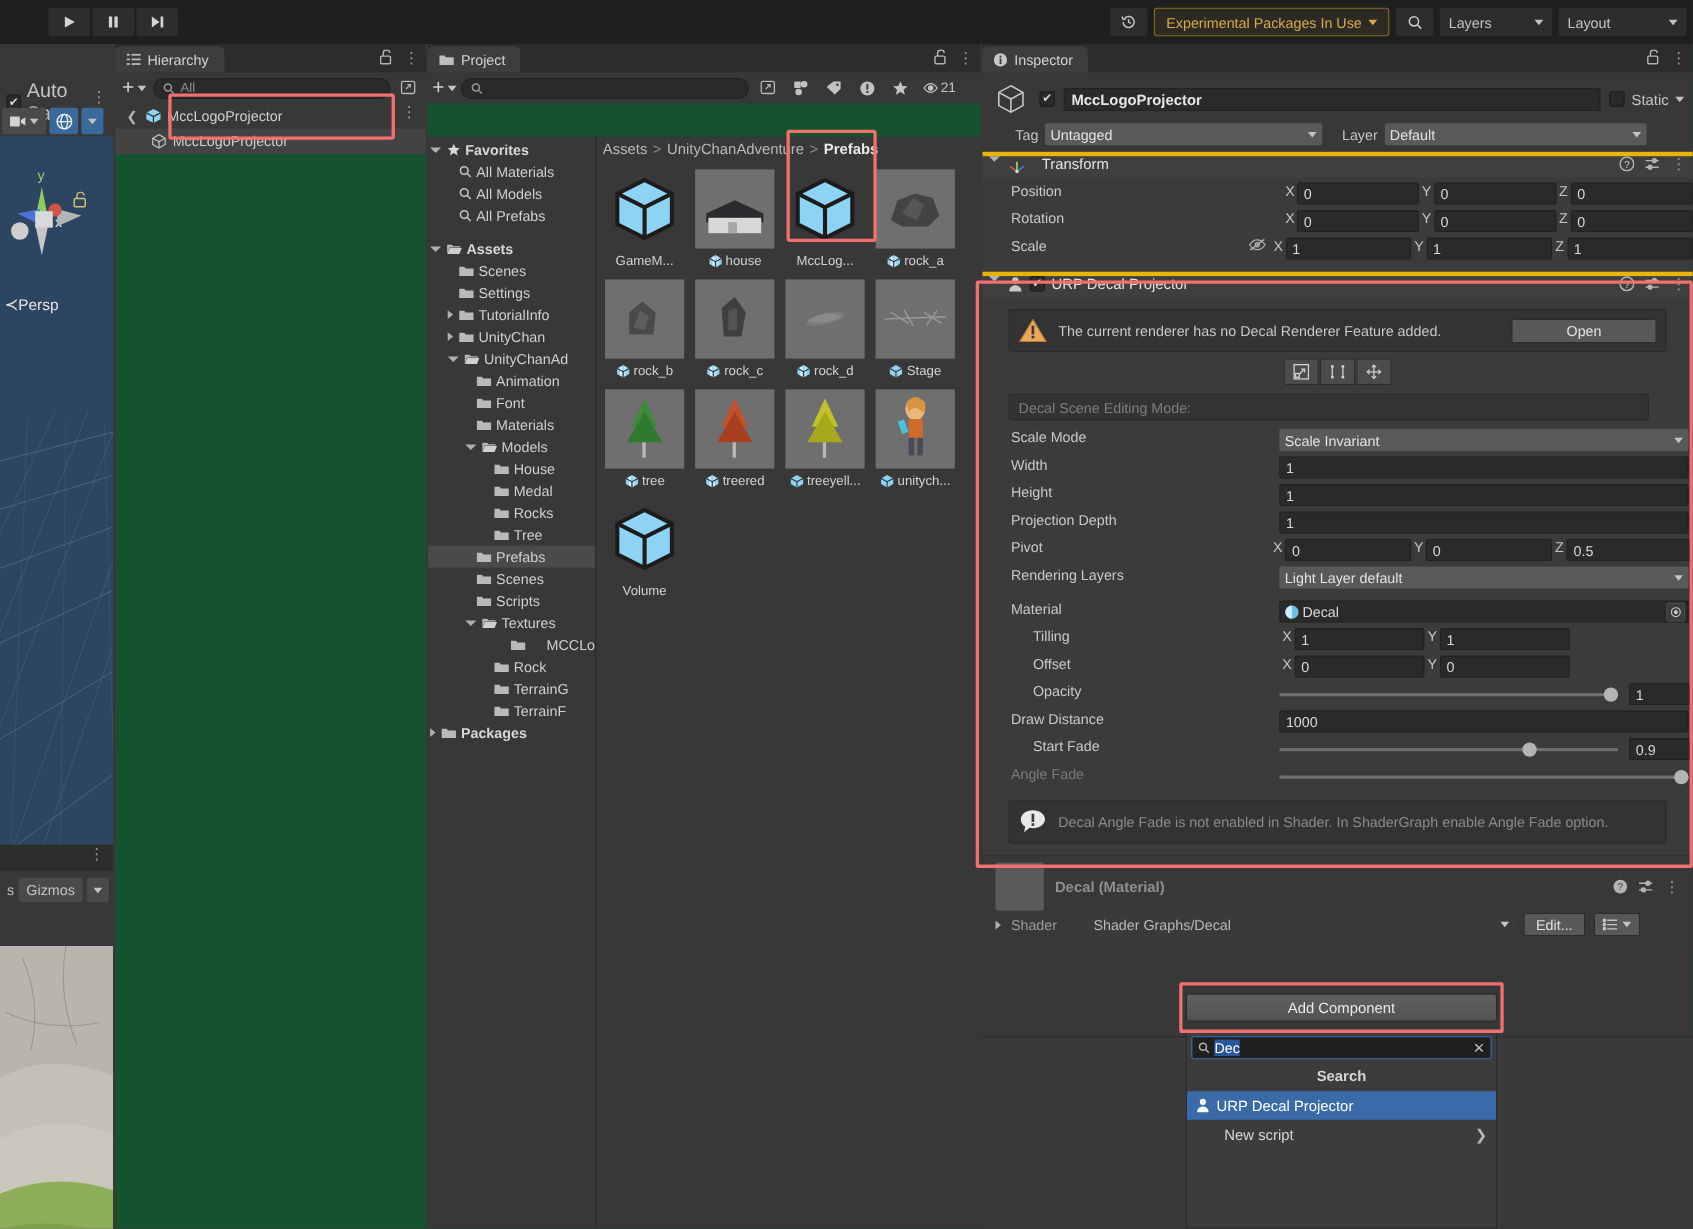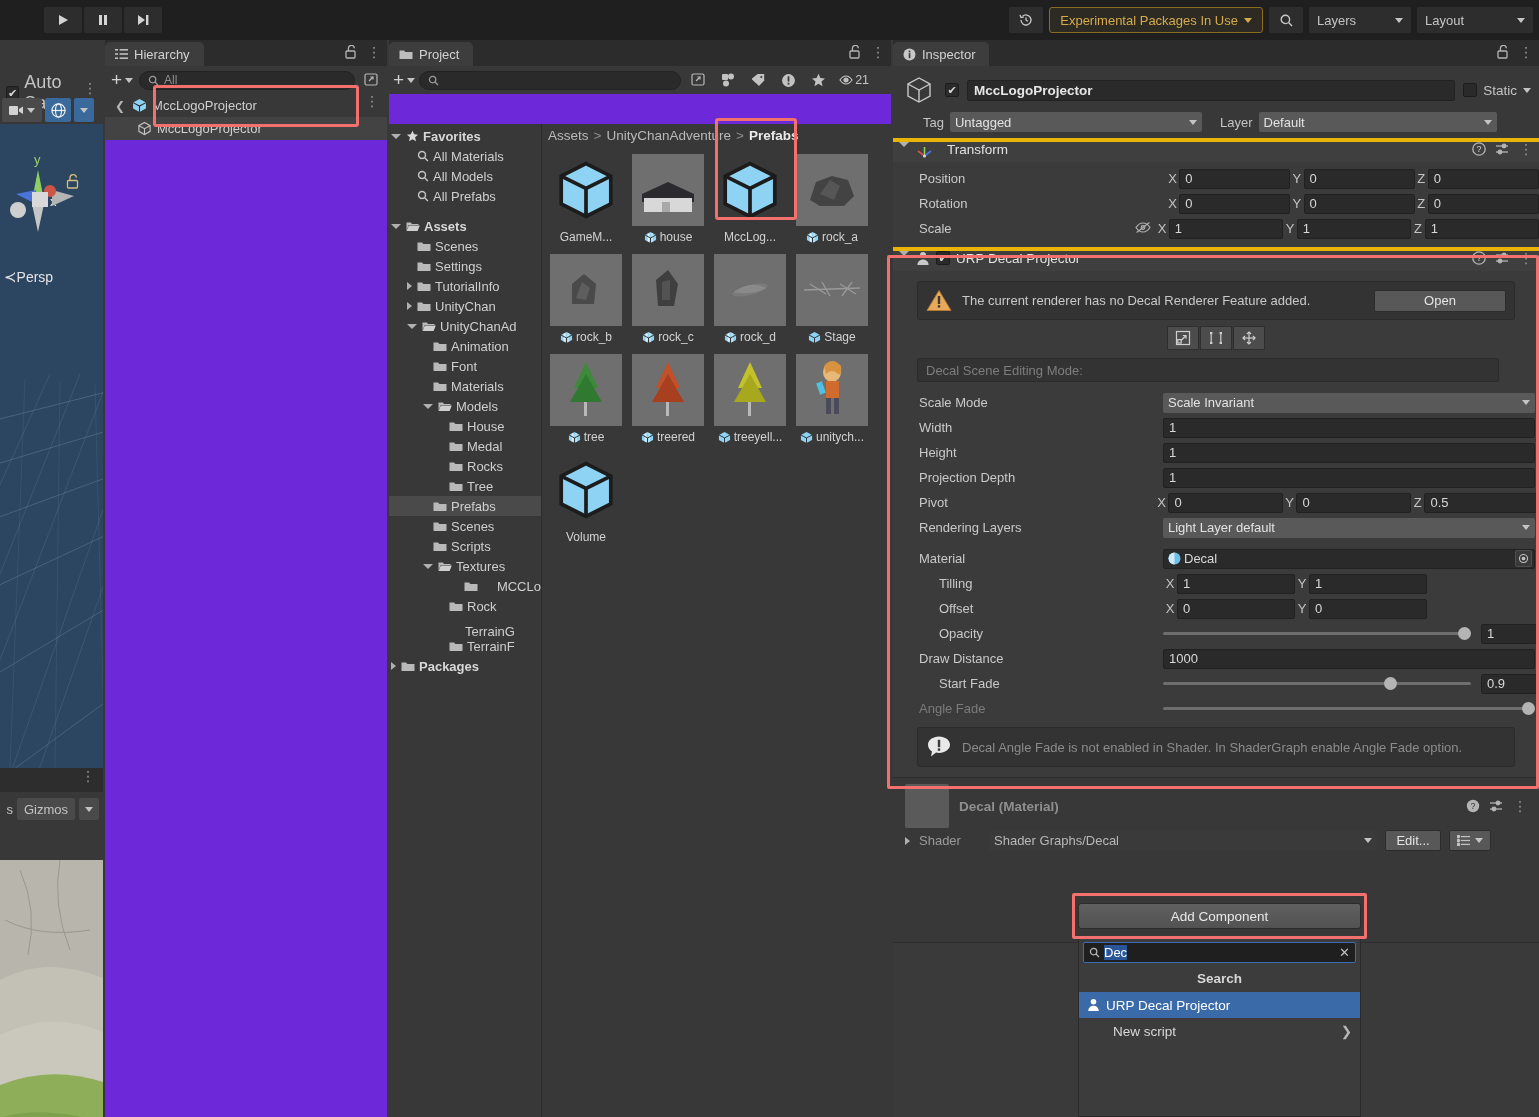--- a/index.html
+++ b/index.html
@@ -35,21 +35,21 @@
     font-size: 13px; white-space: nowrap;
   }
   .tb-dropdown {
     height: 26px; min-width: 100px; background: #2d2d2d; border-radius: 2px;
     display: flex; align-items: center; justify-content: space-between;
     padding: 0 8px; font-size: 13px; color: #c4c4c4;
   }
   .caret-dn { width: 0; height: 0; border-left: 4px solid transparent; border-right: 4px solid transparent; border-top: 5px solid #c4c4c4; }
 
   
-  .panel { position: absolute; background: #6d28d9; }
+  .panel { position: absolute; background: #14532d; }
   .tabrow { position: relative; height: 26px; background: #2c2c2c; }
   .tab {
     position: absolute; left: 0; top: 2px; height: 24px; padding: 0 14px 0 10px;
     background: #3d3d3d; border-radius: 5px 5px 0 0;
     display: flex; align-items: center; gap: 6px; font-size: 13px; color: #d2d2d2;
   }
   .tab-right-icons { position: absolute; right: 6px; top: 5px; display: flex; gap: 10px; align-items: center; }
   .kebab { letter-spacing: 0; line-height: 8px; font-size: 14px; color: #9a9a9a; }
 
   
@@ -122,21 +122,21 @@
   .dd-field {
     height: 20px; background: #595959; border-radius: 2px; display: flex; align-items: center;
     justify-content: space-between; padding: 0 5px; font-size: 13px; color: #e2e2e2;
   }
   .comp-hdr {
     height: 24px; background: #3f3f3f; display: flex; align-items: flex-start; gap: 6px; padding: 0 6px;
     border-top: 4px solid #eab308; font-size: 13.5px; color: #e2e2e2; font-weight: normal;
   }
   .comp-hdr .right { margin-left: auto; display: flex; align-items: center; gap: 9px; }
   .comp-body { background: #3b3b3b; padding: 4px 0 6px 0; }
-  .row { display: flex; align-items: center; height: 25px; padding-left: 26px; }
+  .row { display: flex; align-items: flex-start; height: 25px; padding-left: 26px; }
   .row .lbl { width: 244px; font-size: 13px; color: #c9c9c9; }
   .row .lbl.indent { padding-left: 20px; }
   .row .lbl.dim { color: #7b7b7b; }
   .fld {
     height: 20px; background: #2a2a2a; border: 1px solid #212121; border-radius: 2px;
     display: flex; align-items: center; padding: 0 5px; font-size: 13px; color: #d8d8d8;
   }
   .axis { font-size: 13px; color: #c4c4c4; width: 14px; text-align: center; }
   .helpbox {
     margin: 6px 24px 4px 24px; background: #333333; border: 1px solid #2b2b2b; border-radius: 3px;
@@ -649,21 +649,21 @@
             </svg>
             <span>MCCLo</span>
           </div>
           <div class="tree-row" style="padding-left: 50px;">
             <span class="tri none"></span>
             <svg width="14" height="11" viewBox="0 0 14 11">
               <path d="M0.5 1.5h4.6l1.2 1.5h7.2v7h-13z" fill="#b9b9b9"></path>
             </svg>
             <span>Rock</span>
           </div>
-          <div class="tree-row" style="padding-left: 50px; flex-direction: column;">
+          <div class="tree-row" style="padding-left: 50px;">
             <span class="tri none"></span>
             <svg width="14" height="11" viewBox="0 0 14 11">
               <path d="M0.5 1.5h4.6l1.2 1.5h7.2v7h-13z" fill="#b9b9b9"></path>
             </svg>
             <span>TerrainG</span>
           </div>
           <div class="tree-row" style="padding-left: 50px;">
             <span class="tri none"></span>
             <svg width="14" height="11" viewBox="0 0 14 11">
               <path d="M0.5 1.5h4.6l1.2 1.5h7.2v7h-13z" fill="#b9b9b9"></path>

